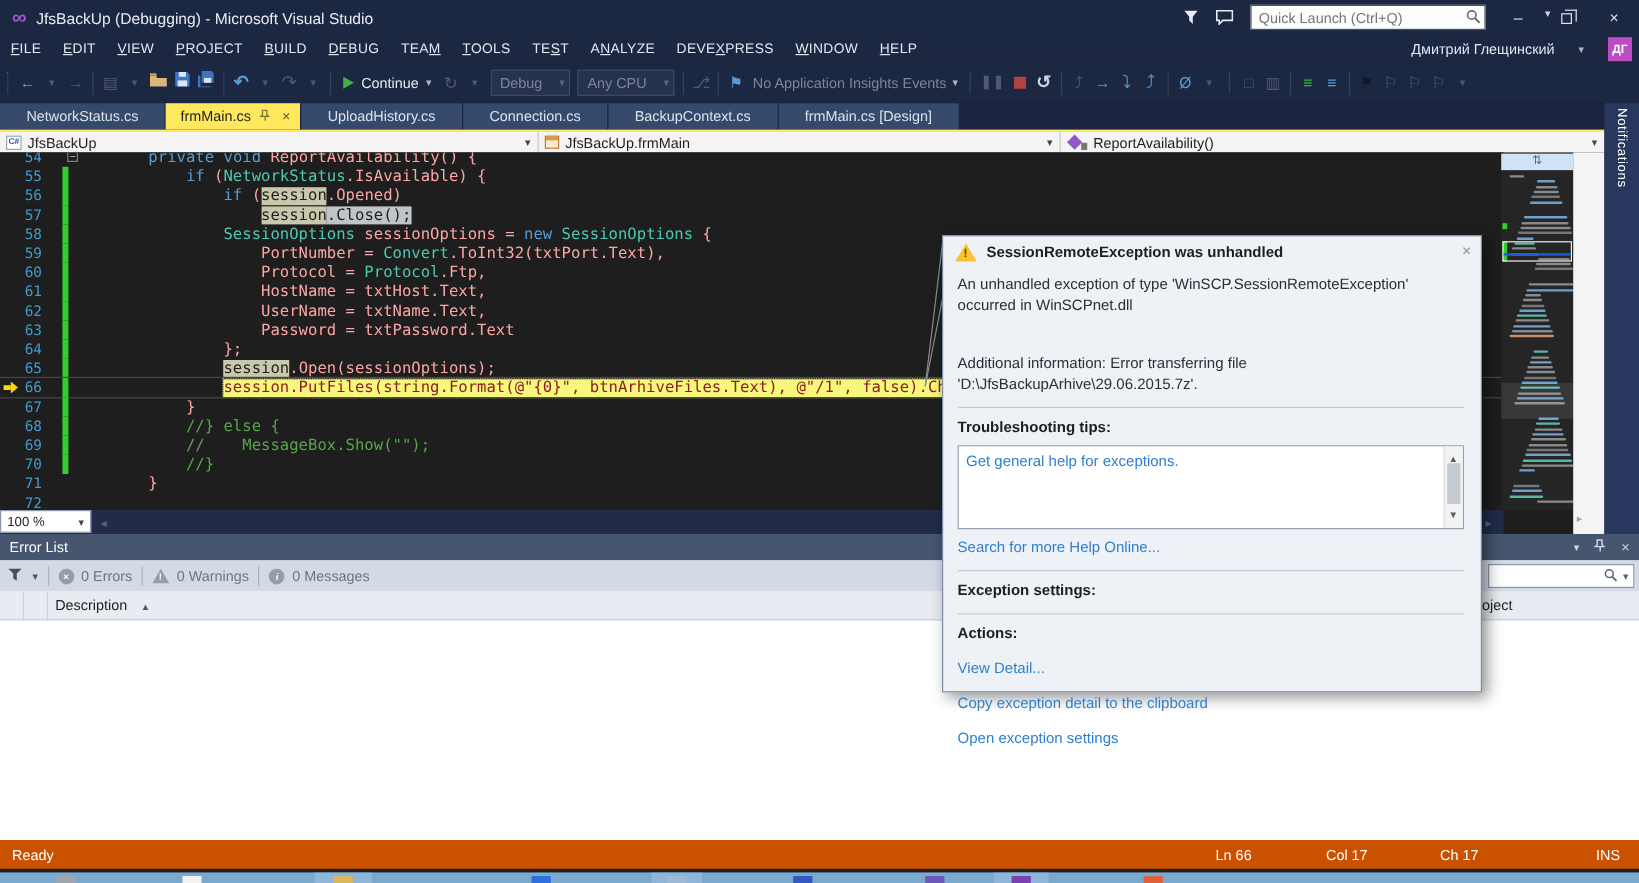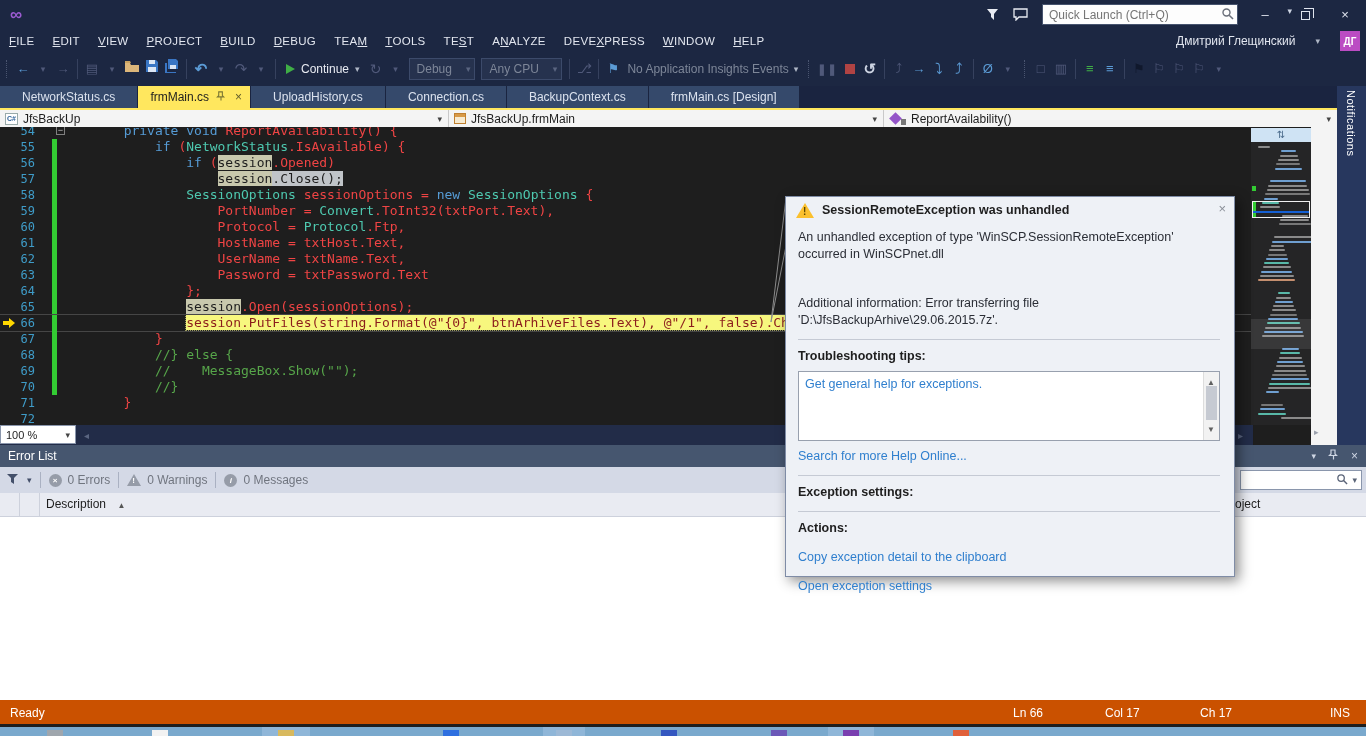--- a/index.html
+++ b/index.html
@@ -70,21 +70,21 @@
   .code-lines{position:absolute;left:0;top:-4px;right:0}
   .code-row{position:relative;height:16px;white-space:pre;font-family:"DejaVu Sans Mono","Liberation Mono",monospace;
             font-size:13px;line-height:16px}
   .code-row.current{outline:1px solid #464646}
   .ln{display:inline-block;width:44px;padding-right:9px;text-align:right;color:#3f9cc8;font-size:12px;
       font-family:"DejaVu Sans Mono",monospace}
   .chg{position:absolute;left:52px;top:0;bottom:0;width:5px;background:#33cc33}
   .fold{position:absolute;left:56px;top:3px;width:9px;height:9px;border:1px solid #808080;color:#c8c8c8;
         font-size:9px;line-height:7px;text-align:center;font-family:"Liberation Sans",sans-serif}
   .code{margin-left:17px}
-  .tk-p{color:#ef4444}.tk-k{color:#569cd6}.tk-t{color:#4ec9b0}.tk-c{color:#57a64a}
+  .tk-p{color:#fca5a5}.tk-k{color:#569cd6}.tk-t{color:#4ec9b0}.tk-c{color:#57a64a}
   .tk-h{background:#c8c8ad;color:#1e1e1e}
   .tk-g{background:#c0c4c8;color:#1e1e1e}
   .tk-y{background:#f7f77e;color:#8b1c1c;outline:1px dotted #99995e}
   .exec-arrow{position:absolute;left:3px;top:6px;width:6px;height:4px;background:#ffd800}
   .exec-arrow:after{content:'';position:absolute;left:6px;top:-3px;border-left:6px solid #ffd800;
        border-top:5px solid transparent;border-bottom:5px solid transparent}
   .err-marker{display:inline-block;width:8px;height:3px;background:#c83232;margin-left:2px;vertical-align:baseline}
 
   
   .mm-splitter{position:absolute;left:1251px;top:128px;width:60px;height:14px;background:#cfe3f4;color:#4a6a8a;
@@ -157,20 +157,21 @@
   .taskbar{position:absolute;left:0;top:727px;width:1366px;height:9px;background:#7aa9cd;overflow:hidden}
   .tk-slot{position:absolute;top:0;height:9px}
 </style>
 </head>
 <body>
 
 <div id="app">
 
   <div class="titlebar">
     <span class="vslogo">∞</span>
+    <span class="wintitle">JfsBackUp (Debugging) - Microsoft Visual Studio</span>
     <div class="tb-right">
       <span class="flag-icon">
           <svg width="13" height="13" viewBox="0 0 13 13">
             <path d="M1 1h11L8 6v6L5 9V6z" fill="#e8ebf2"></path>
           </svg>
         </span>
       <span class="bubble-icon">
           <svg width="15" height="13" viewBox="0 0 15 13">
             <path d="M1 1h13v8H6l-3 3V9H1z" fill="none" stroke="#e8ebf2" stroke-width="1.3"></path>
           </svg>
@@ -517,20 +518,21 @@
           <span class="ts-thumb"></span>
           <span class="ts-dn">▼</span>
         </div>
       </div>
       <div class="dlg-link searchlink">Search for more Help Online...</div>
       <div class="dlg-sepa"></div>
       <div class="dlg-h">Exception settings:</div>
       <div class="dlg-sepa"></div>
       <div class="dlg-h">Actions:</div>
       <div class="actions-list">
+          <div class="dlg-link">View Detail...</div>
           <div class="dlg-link">Copy exception detail to the clipboard</div>
           <div class="dlg-link">Open exception settings</div>
         </div>
     </div>
   </div>
 
   <div class="statusbar">
     <span style="left:10px">Ready</span>
     <span style="left:1013px">Ln 66</span>
     <span style="left:1105px">Col 17</span>

